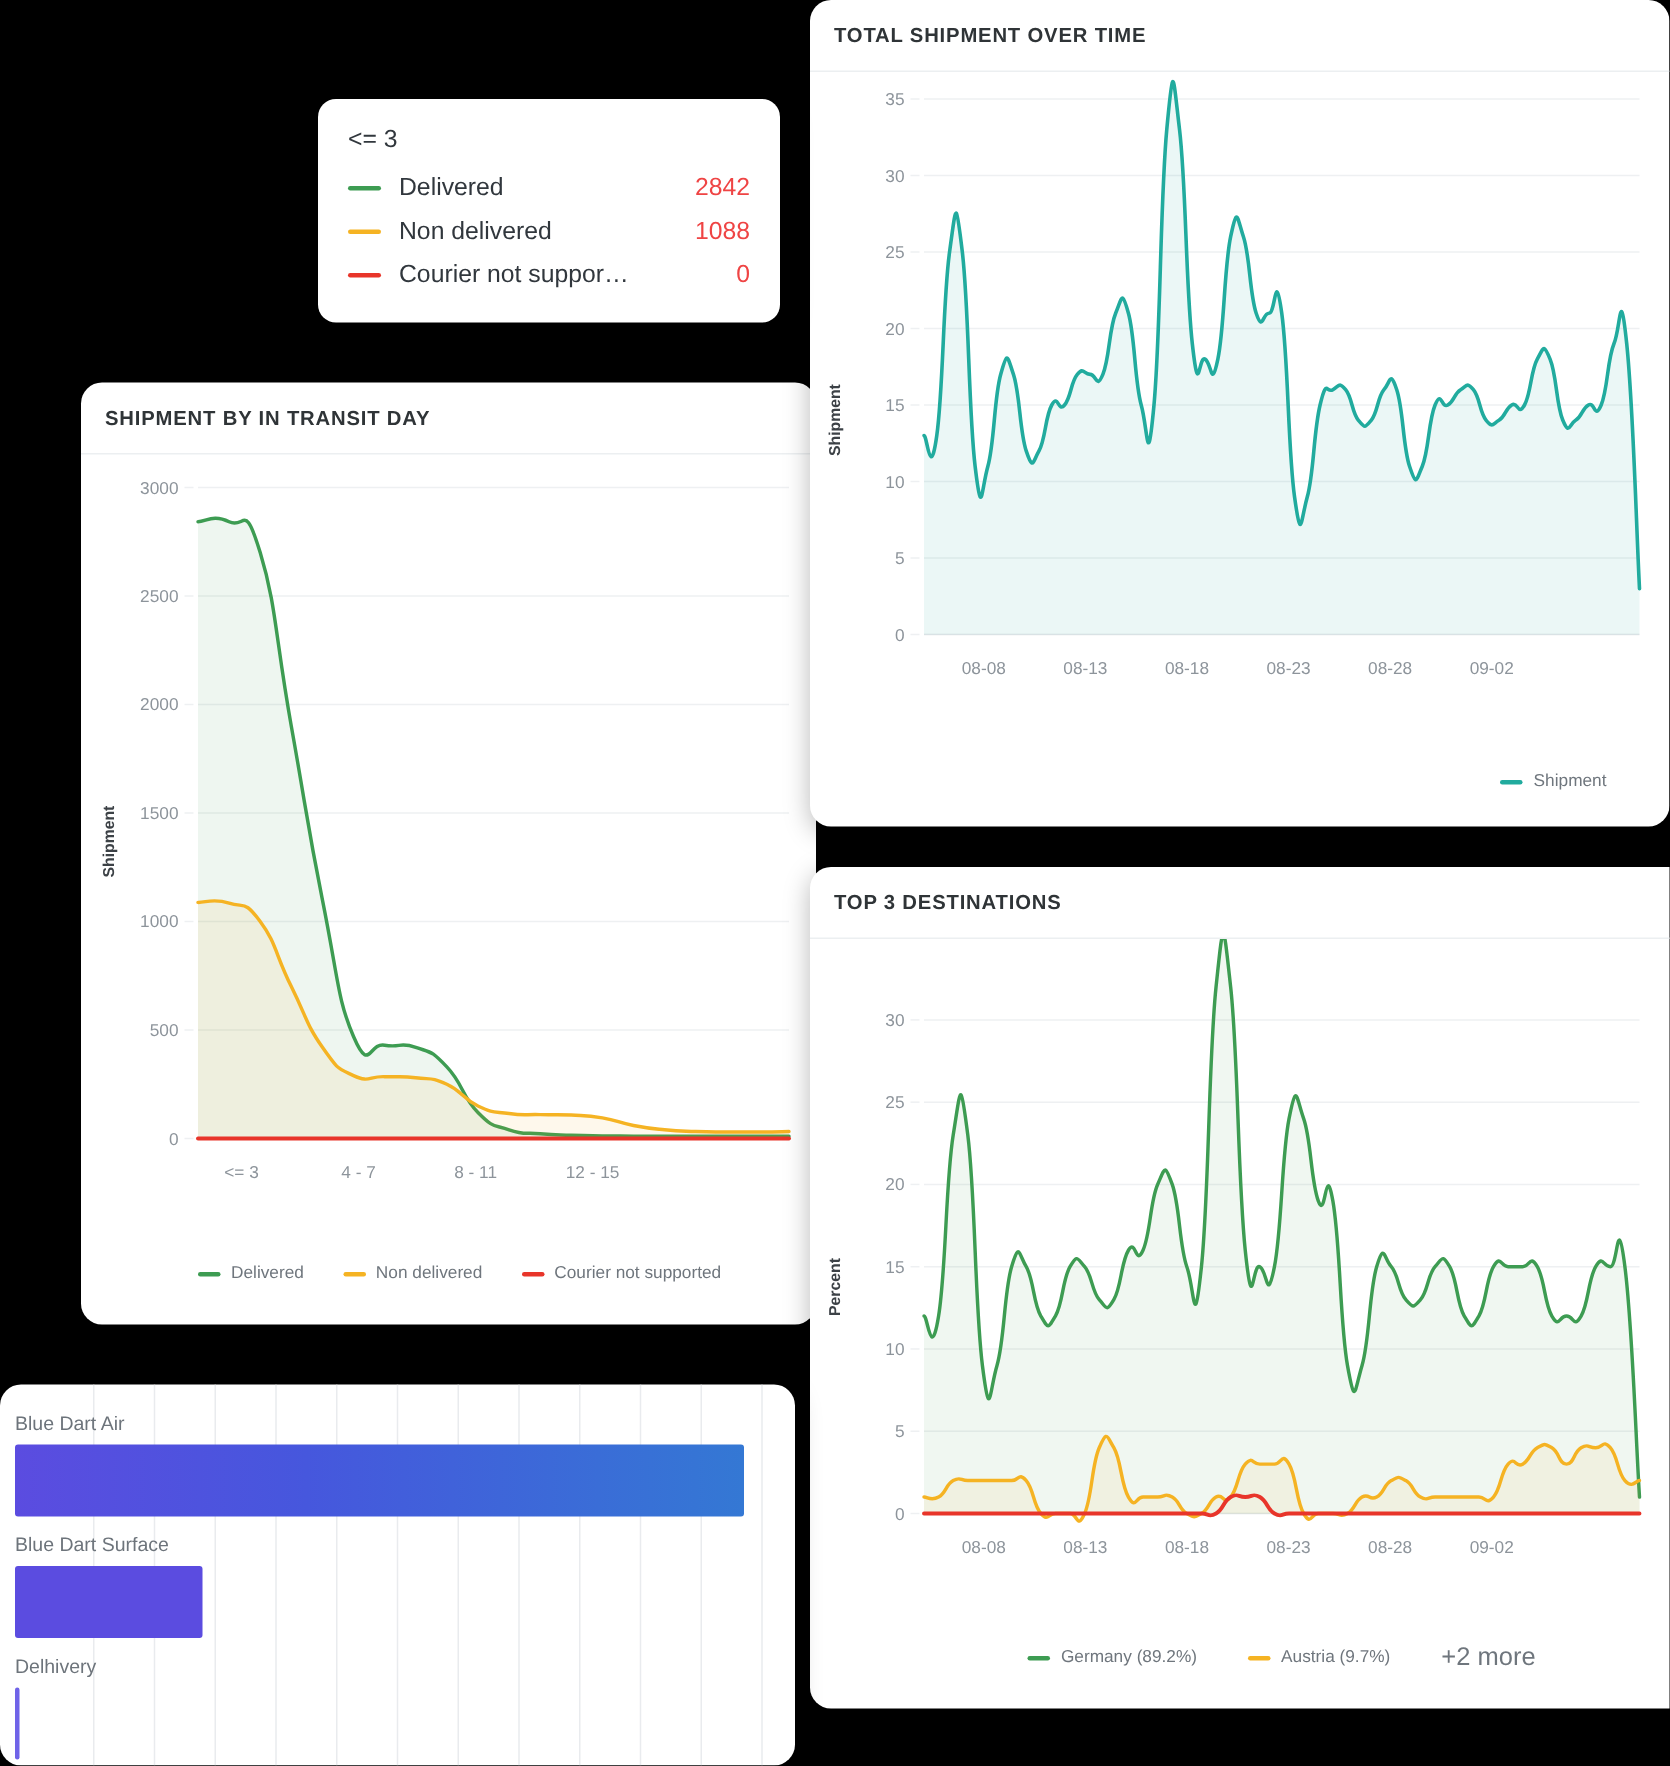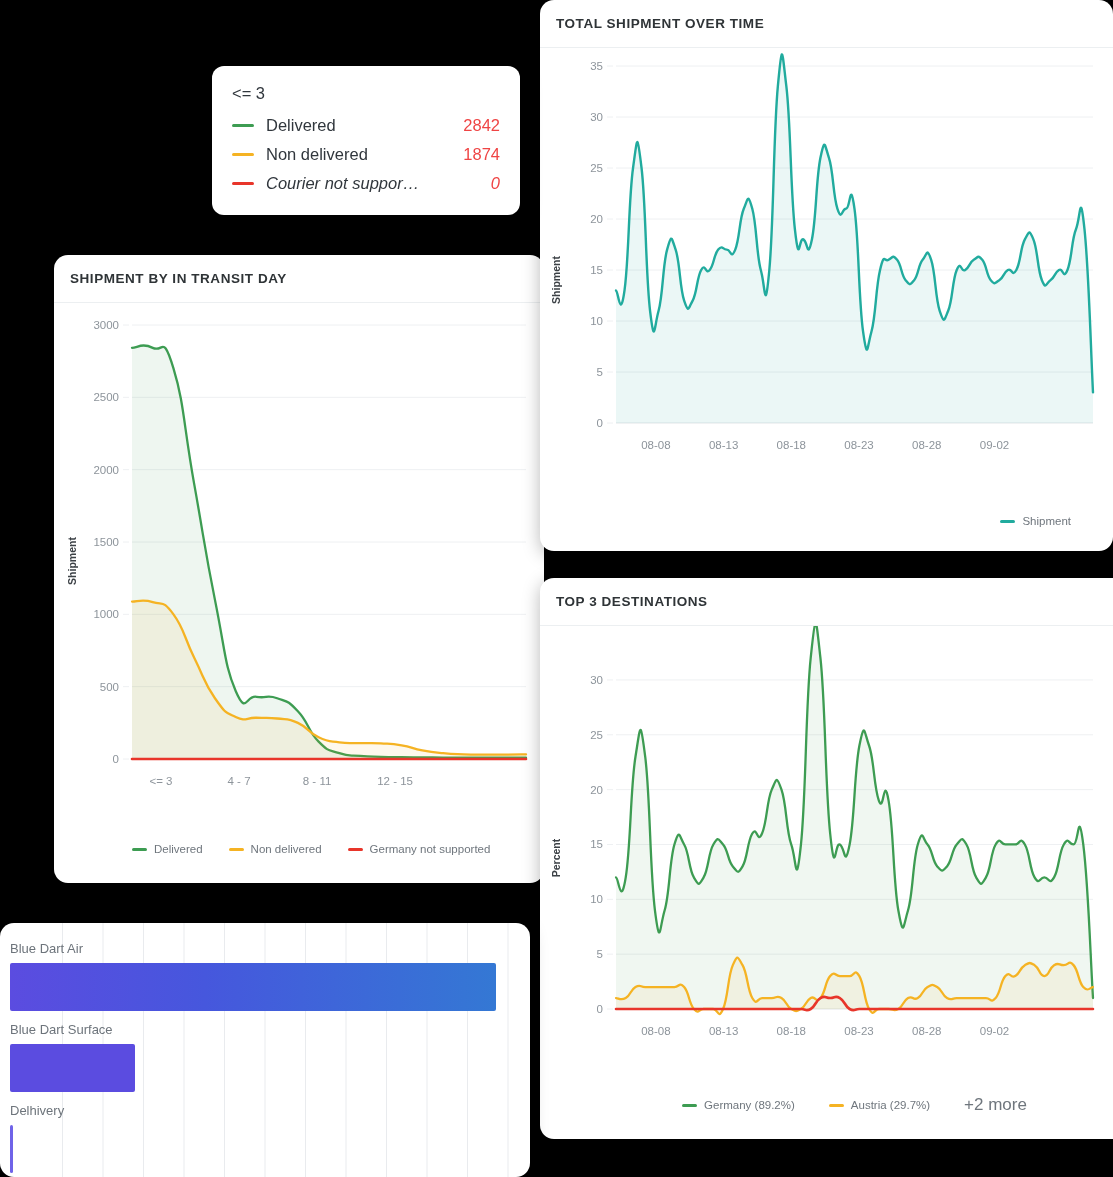--- a/index.html
+++ b/index.html
@@ -34,21 +34,21 @@
   .lg-more{ font-size:17px; color:#6f767d; }
 
   
   #tooltip{
     left:212px; top:66px; width:308px; border-radius:12px;
     padding:18px 20px 16px 20px;
     box-shadow:0 6px 22px rgba(0,0,0,.30);
   }
   #tooltip .tt-head{ font-size:16.5px; color:#31373d; margin-bottom:13px; }
   .tt-row{ display:flex; align-items:center; margin-bottom:10px; }
-  .tt-row:last-child{ margin-bottom:6px;font-style:italic; }
+  .tt-row:last-child{ margin-bottom:6px; }
   .tt-dash{ width:22px; height:3px; border-radius:2px; flex:0 0 auto; }
   .tt-name{
     font-size:16.5px; color:#31373d; margin-left:12px;
     white-space:nowrap; overflow:hidden; text-overflow:ellipsis;
   }
   .tt-val{ font-size:16.5px; color:#ef4444; margin-left:auto; padding-left:12px; }
 
   
   #barpanel{ left:0; top:923px; width:530px; height:254px; border-radius:14px 14px 14px 14px; }
   .bar-group{ position:absolute; left:10px; }
@@ -108,21 +108,21 @@
     <div class="lg-item">
       <span class="lg-dash" style="background:#3d9c52"></span>
       <span class="lg-text">Delivered</span>
     </div>
     <div class="lg-item">
       <span class="lg-dash" style="background:#f5b323"></span>
       <span class="lg-text">Non delivered</span>
     </div>
     <div class="lg-item">
       <span class="lg-dash" style="background:#e8352a"></span>
-      <span class="lg-text">Germany not supported</span>
+      <span class="lg-text">Courier not supported</span>
     </div>
   </div>
 </div>
 
 <div class="card" id="shipmentcard" style="left:540px; top:0px; width:573px; height:551px;">
   <div class="card-head">
     <span class="card-title">TOTAL SHIPMENT OVER TIME</span>
   </div>
   <svg width="573" height="445" viewBox="0 0 573 445">
     <defs>
@@ -228,21 +228,21 @@
         <text x="454.49694656488555" y="409" class="tick" text-anchor="middle">09-02</text>
       </g>
   </svg>
   <div class="legend" style="position:absolute; left:0; right:0; bottom:24px; justify-content:center; gap:34px;">
     <div class="lg-item">
       <span class="lg-dash" style="background:#3d9c52"></span>
       <span class="lg-text">Germany (89.2%)</span>
     </div>
     <div class="lg-item">
       <span class="lg-dash" style="background:#f5b323"></span>
-      <span class="lg-text">Austria (29.7%)</span>
+      <span class="lg-text">Austria (9.7%)</span>
     </div>
     <span class="lg-more">+2 more</span>
   </div>
 </div>
 
 <div class="card" id="barpanel">
   <svg class="bargrid" width="530" height="254">
     <g id="bar-grid">
         <line x1="62.5" y1="0" x2="62.5" y2="254" stroke="#e9ebee" stroke-width="1"></line>
         <line x1="103" y1="0" x2="103" y2="254" stroke="#e9ebee" stroke-width="1"></line>
@@ -275,20 +275,20 @@
 <div class="card" id="tooltip">
   <div class="tt-head">&lt;= 3</div>
   <div class="tt-row">
     <span class="tt-dash" style="background:#3d9c52"></span>
     <span class="tt-name">Delivered</span>
     <span class="tt-val">2842</span>
   </div>
   <div class="tt-row">
     <span class="tt-dash" style="background:#f5b323"></span>
     <span class="tt-name">Non delivered</span>
-    <span class="tt-val">1874</span>
+    <span class="tt-val">1088</span>
   </div>
   <div class="tt-row">
     <span class="tt-dash" style="background:#e8352a"></span>
     <span class="tt-name">Courier not suppor…</span>
     <span class="tt-val">0</span>
   </div>
 </div>
 
 </body></html>

